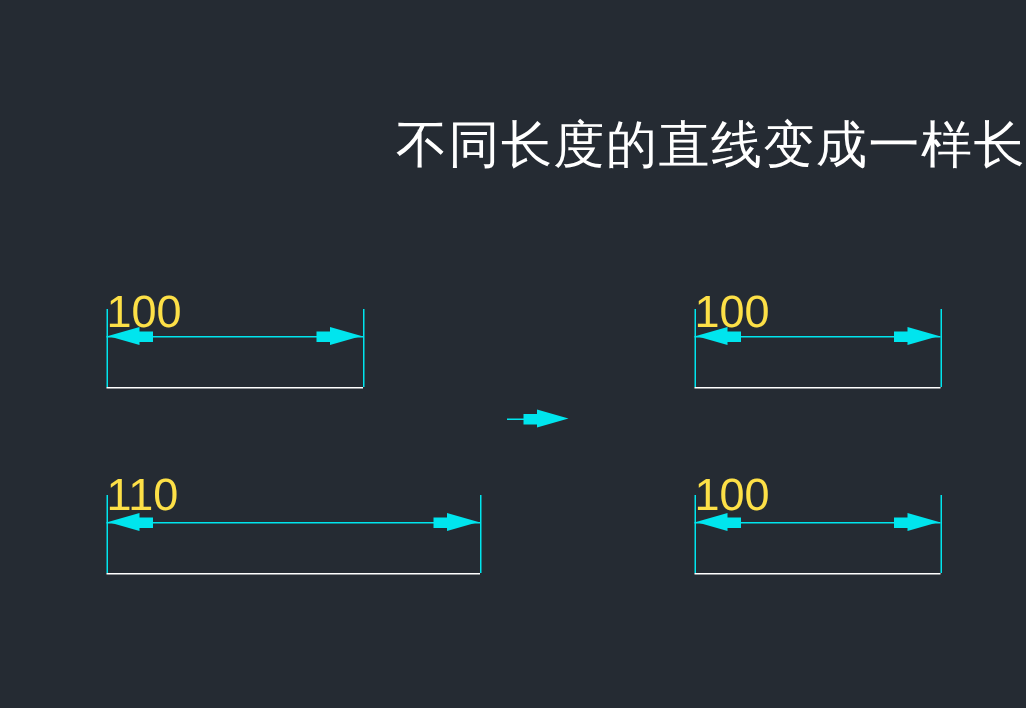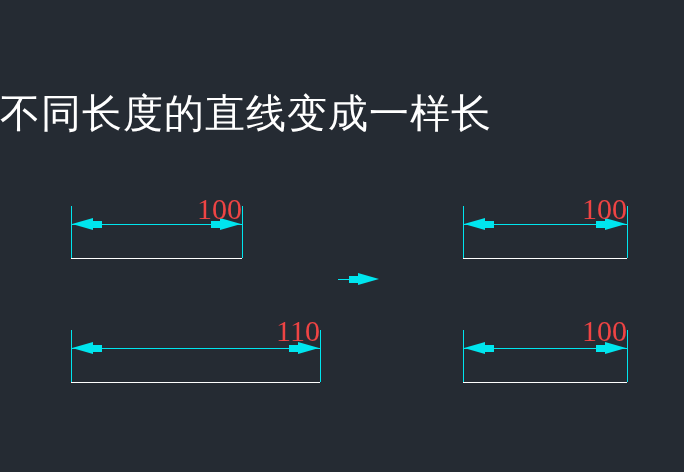--- a/index.html
+++ b/index.html
@@ -11,26 +11,26 @@
     position: relative;
     width: 684px;
     height: 472px;
     background: #252b33;
     overflow: hidden;
     font-family: "Liberation Sans", sans-serif;
   }
   #title {
     position: absolute;
     left: 0;
-    top: 94px;
+    top: 78px;
     width: 684px;
-    text-align: left;
+    text-align: right;
     color: #ffffff;
     font-family: "Liberation Serif", "DejaVu Serif", serif;
-    font-size: 40px;
+    font-size: 34px;
     line-height: 40px;
     letter-spacing: 1px;
     white-space: nowrap;
   }
   .dim-group {
     position: absolute;
   }
   
   .ext-line {
     position: absolute;
@@ -75,25 +75,25 @@
     top: 3px;
     height: 7px;
     width: 11px;
     background: #00e5ee;
   }
   .arrow.left .tail { left: 19px; }
   .arrow.right .tail { right: 19px; }
 
   .dim-text {
     position: absolute;
-    color: #ef4444;
-    font-family: Liberation Serif, serif;
+    color: #fde047;
+    font-family: Liberation Sans, sans-serif;
     font-size: 30px;
     line-height: 30px;
-    text-align: right;
+    text-align: left;
     white-space: nowrap;
   }
 
   
   #transform-arrow {
     position: absolute;
   }
   #transform-arrow .shaft {
     position: absolute;
     left: 0;

